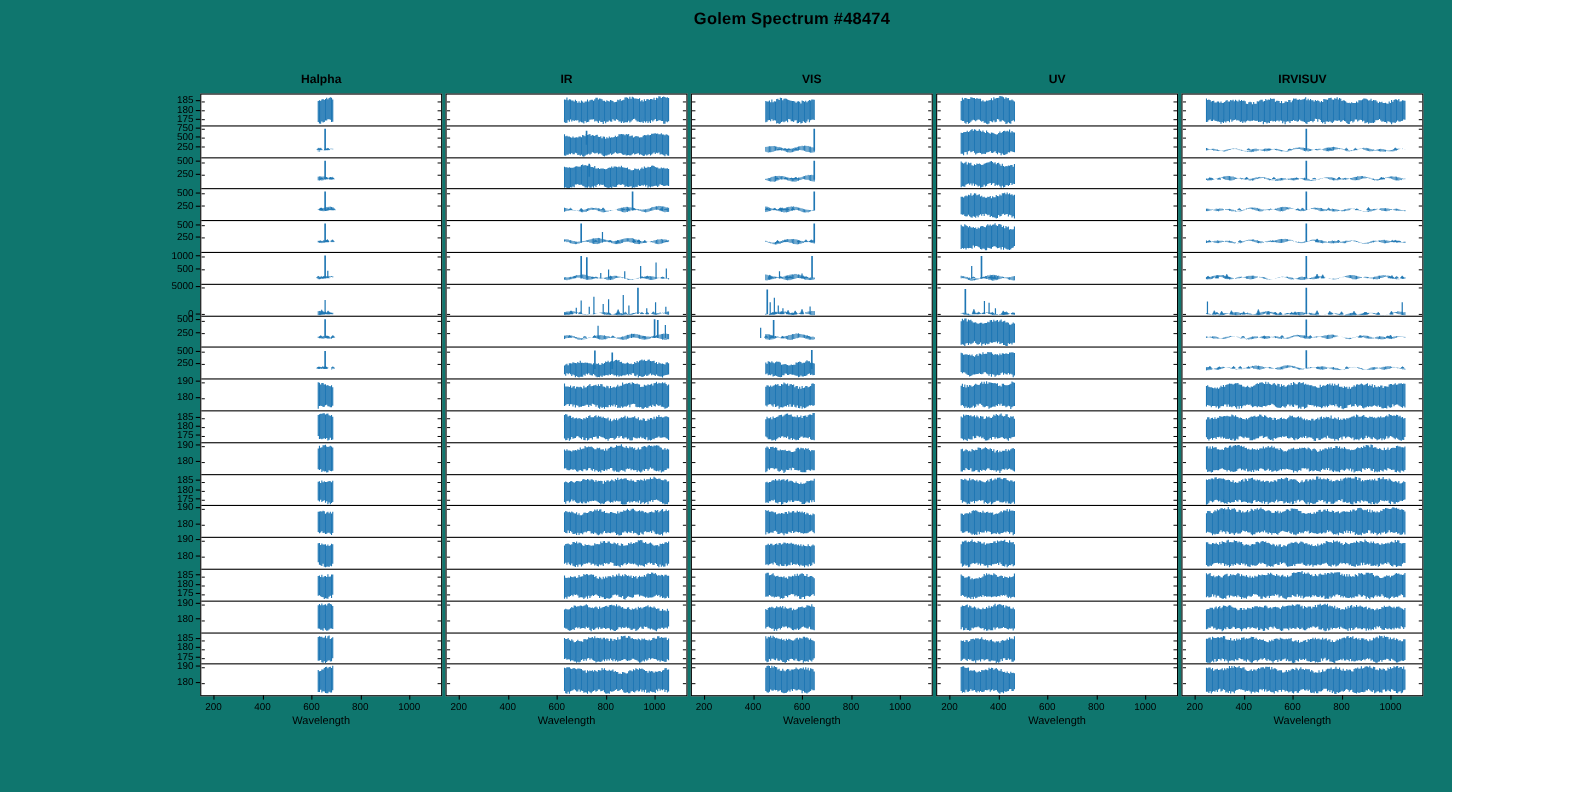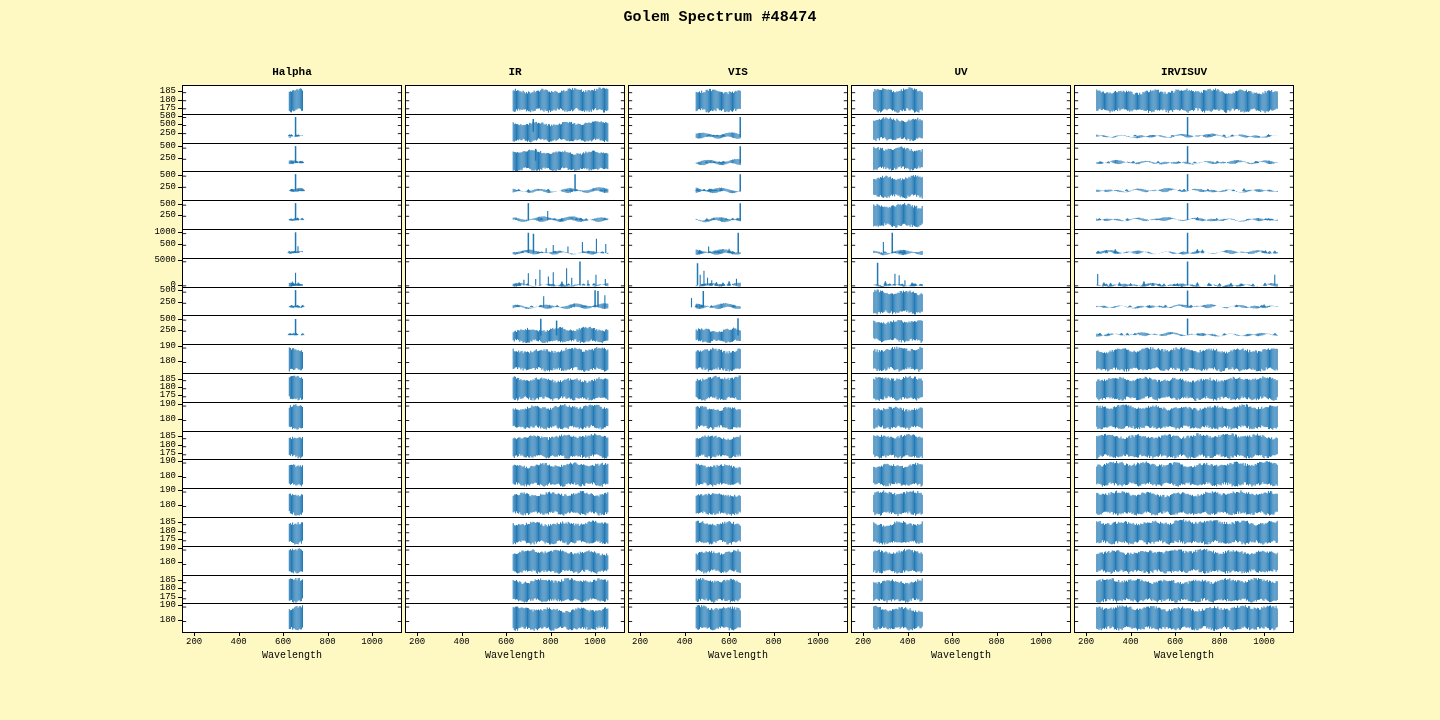--- a/index.html
+++ b/index.html
@@ -1,17 +1,17 @@
 <!DOCTYPE html>
 <html><head>
 <meta charset="utf-8">
 <style>
   html,body{margin:0;padding:0;background:#ffffff;}
-  #figure{position:relative;width:1440px;height:720px;background:#fef9c3;overflow:hidden;
-          font-family:Liberation Mono, monospace;color:#000;}
+  #figure{position:relative;width:1320px;height:720px;background:#0f766e;overflow:hidden;
+          font-family:Liberation Sans, sans-serif;color:#000;}
   .suptitle{position:absolute;top:9px;left:0;width:1440px;text-align:center;
             font-size:15px;font-weight:600;letter-spacing:0.2px;}
   .col-title{position:absolute;text-align:center;font-size:11px;font-weight:600;}
   .subplot-col{position:absolute;border:1px solid #000;box-sizing:border-box;
                display:flex;flex-direction:column;background:#fff;}
   .cell{flex:1 1 0;border-bottom:1px solid #000;box-sizing:border-box;position:relative;overflow:hidden;}
   .cell:last-child{border-bottom:none;}
   .cell svg{display:block;width:100%;height:100%;}
   .ytick-label{position:absolute;width:32px;text-align:right;font-size:9px;line-height:9px;}
   .ytick-mark{position:absolute;width:4px;height:1px;background:#000;}
@@ -1088,21 +1088,21 @@
     <div class="xtick-mark" style="left: 1264.1px; top: 632px;"></div>
     <div class="xtick-label" style="left: 1244.1px; top: 637px;">1000</div>
     <div class="xlabel" style="left: 1074px; top: 650px; width: 220px;">Wavelength</div>
     <div class="ytick-mark" style="left: 178px; top: 91.4px;"></div>
     <div class="ytick-label" style="left: 144px; top: 87.4px;">185</div>
     <div class="ytick-mark" style="left: 178px; top: 99.7px;"></div>
     <div class="ytick-label" style="left: 144px; top: 95.7px;">180</div>
     <div class="ytick-mark" style="left: 178px; top: 108.1px;"></div>
     <div class="ytick-label" style="left: 144px; top: 104.1px;">175</div>
     <div class="ytick-mark" style="left: 178px; top: 115.8px;"></div>
-    <div class="ytick-label" style="left: 144px; top: 111.8px;">580</div>
+    <div class="ytick-label" style="left: 144px; top: 111.8px;">750</div>
     <div class="ytick-mark" style="left: 178px; top: 124.2px;"></div>
     <div class="ytick-label" style="left: 144px; top: 120.2px;">500</div>
     <div class="ytick-mark" style="left: 178px; top: 132.5px;"></div>
     <div class="ytick-label" style="left: 144px; top: 128.5px;">250</div>
     <div class="ytick-mark" style="left: 178px; top: 146.3px;"></div>
     <div class="ytick-label" style="left: 144px; top: 142.3px;">500</div>
     <div class="ytick-mark" style="left: 178px; top: 157.8px;"></div>
     <div class="ytick-label" style="left: 144px; top: 153.8px;">250</div>
     <div class="ytick-mark" style="left: 178px; top: 175px;"></div>
     <div class="ytick-label" style="left: 144px; top: 171px;">500</div>

